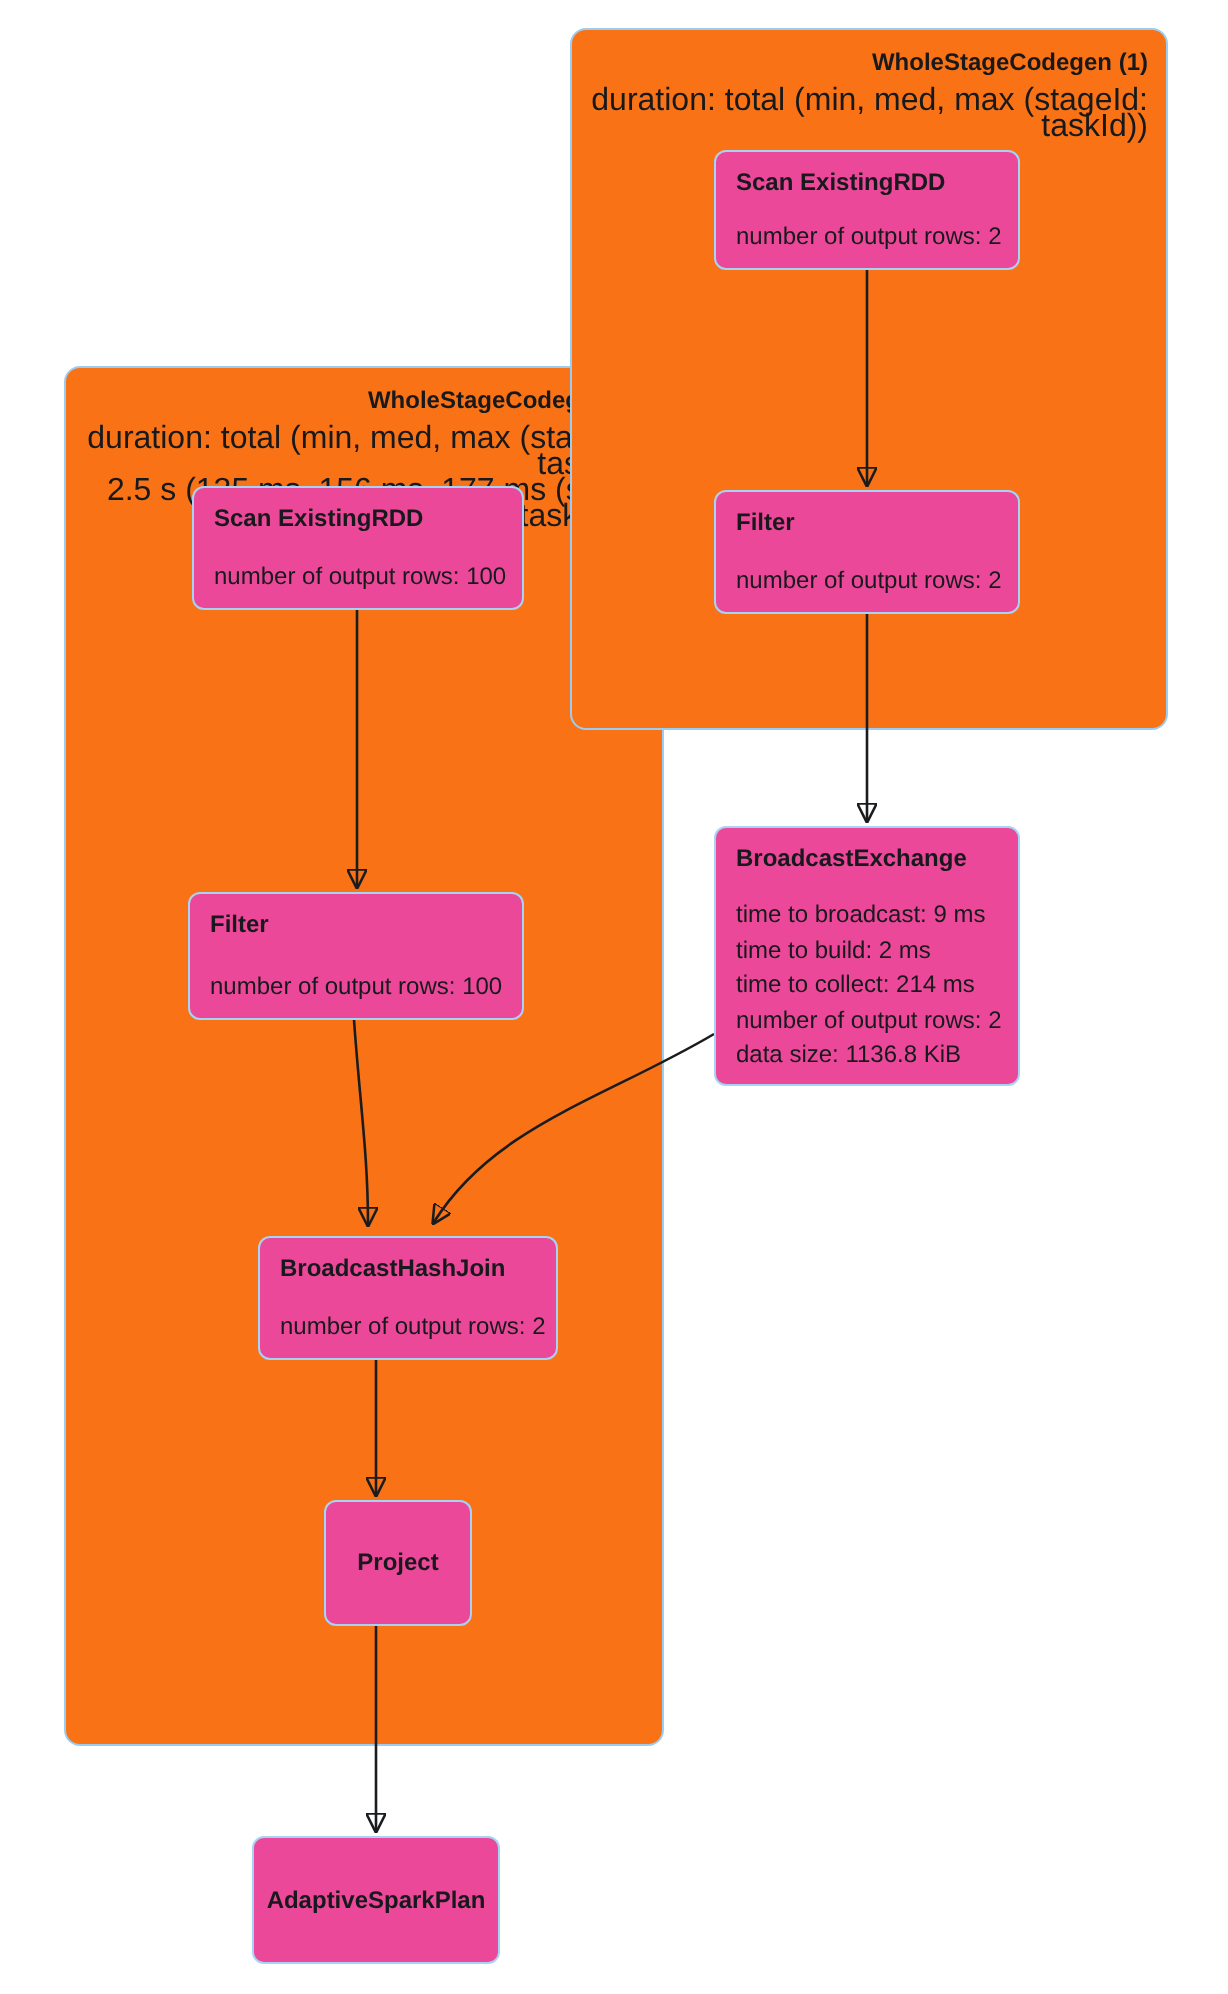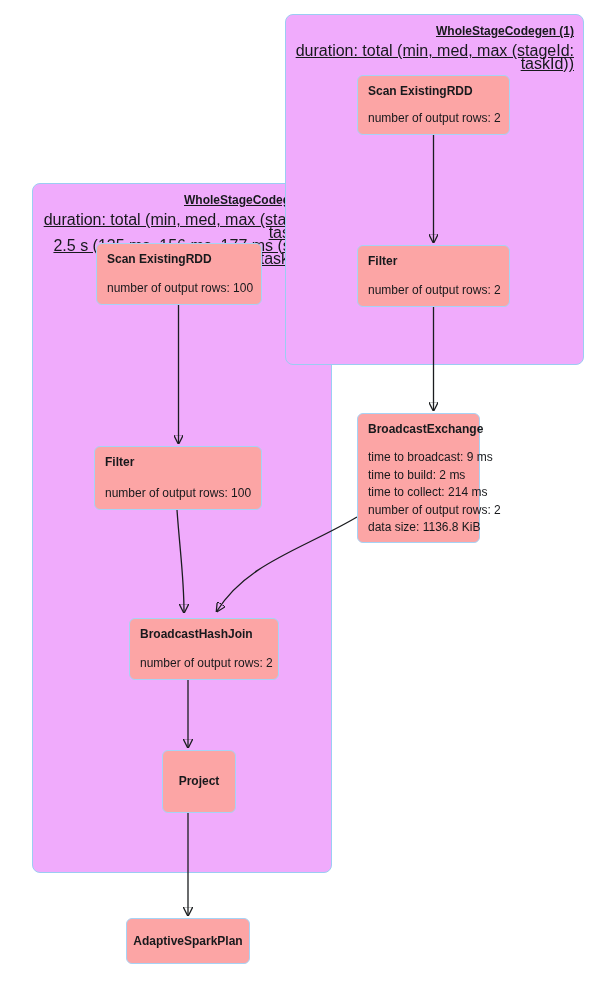--- a/index.html
+++ b/index.html
@@ -1,65 +1,64 @@
 <!DOCTYPE html>
 <html><head>
 <meta charset="utf-8">
 <style>
   html,body{margin:0;padding:0;background:#ffffff;}
   body{font-family:"Liberation Sans",sans-serif;color:#17191c;}
   .canvas{position:relative;width:614px;height:997px;background:#ffffff;overflow:hidden;}
 
   .cluster{
     position:absolute;
-    background:#f0abfc;
+    background:#f97316;
     border:1px solid #9bcdf2;
     border-radius:8px;
     box-sizing:border-box;
     padding:9px 9px 0 9px;
     text-align:right;
     font-size:12px;
-    text-decoration:underline;
   }
   .cluster-left{left:32px;top:183px;width:300px;height:690px;z-index:1;}
   .cluster-right{left:285px;top:14px;width:299px;height:351px;z-index:2;}
   .cluster-title{font-weight:bold;line-height:14px;margin-bottom:6px;}
   .cluster-duration{line-height:13px;font-size:16px;}
 
   .edges{position:absolute;left:0;top:0;z-index:3;pointer-events:none;}
   .edges path{stroke:#1a1c1e;stroke-width:1.3;fill:none;}
 
   .node{
     position:absolute;
-    background:#fca5a5;
+    background:#ec4899;
     border:1px solid #a6d3f6;
     border-radius:6px;
     box-sizing:border-box;
     font-size:12px;
     padding:8px 10px;
     display:flex;
     flex-direction:column;
     justify-content:space-between;
     z-index:4;
   }
   .node-title{font-weight:bold;line-height:15px;white-space:nowrap;}
   .node-metric{line-height:15px;white-space:nowrap;}
   .metrics-block{line-height:17.5px;margin-top:12px;}
   .metrics-block div{white-space:nowrap;}
   .node.label-only{align-items:center;justify-content:center;}
 
   
   #n-scan1{left:357px;top:75px;width:153px;height:60px;}
   #n-filter1{left:357px;top:245px;width:153px;height:62px;}
-  #n-bexchange{left:357px;top:413px;width:123px;height:130px;}
+  #n-bexchange{left:357px;top:413px;width:153px;height:130px;}
   #n-scan2{left:96px;top:243px;width:166px;height:62px;}
   #n-filter2{left:94px;top:446px;width:168px;height:64px;}
   #n-bhj{left:129px;top:618px;width:150px;height:62px;}
   #n-project{left:162px;top:750px;width:74px;height:63px;}
-  #n-asp{left:126px;top:918px;width:124px;height:46px;}
+  #n-asp{left:126px;top:918px;width:124px;height:64px;}
 </style>
 </head>
 <body>
 
 <div class="canvas">
 
   <div class="cluster cluster-left">
     <div class="cluster-title">WholeStageCodegen (2)</div>
     <div class="cluster-duration">
       <div>duration: total (min, med, max (stageId: taskId))</div>

